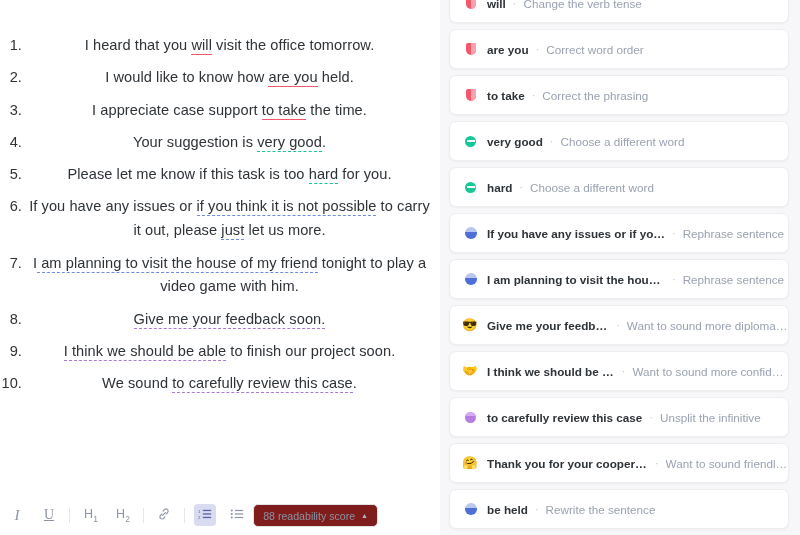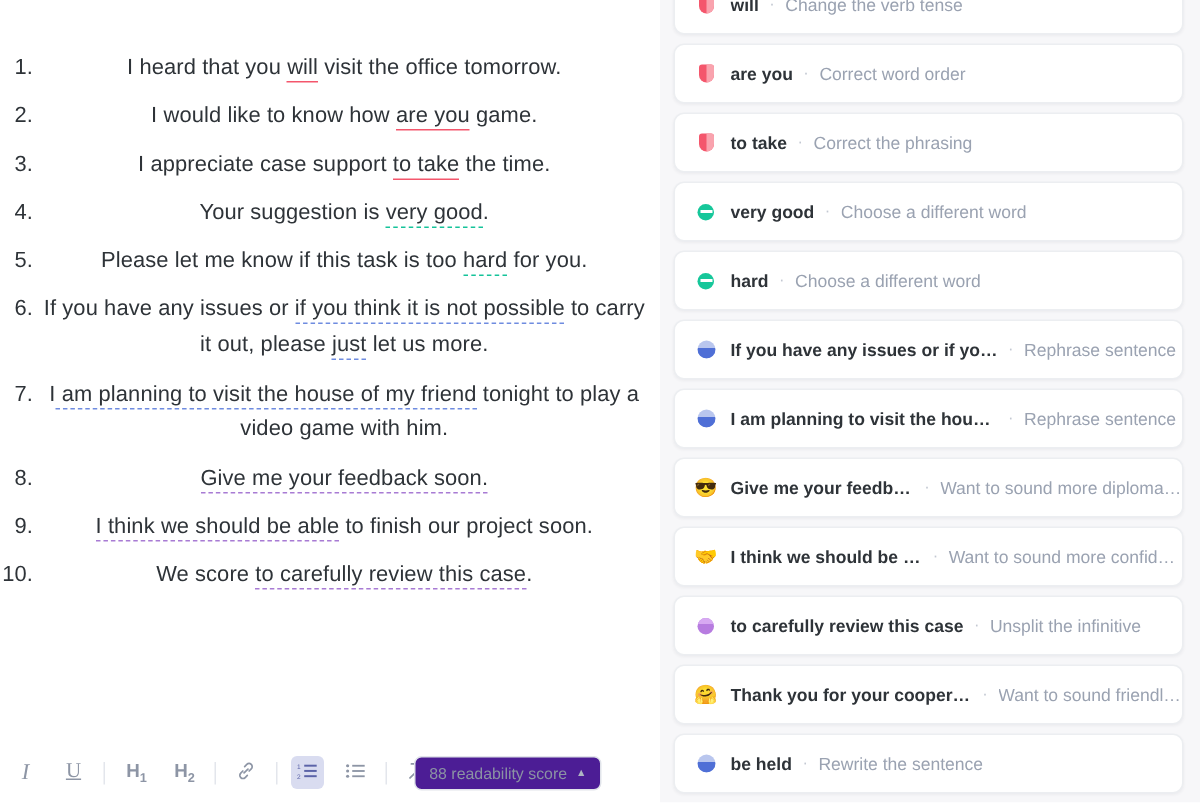--- a/index.html
+++ b/index.html
@@ -110,21 +110,21 @@
     cursor: pointer;
     user-select: none;
   }
   .tb-btn:first-child { margin-left: 6px; }
   .tb-btn.active {
     background: #d9dcf0;
     color: #5b63a8;
   }
   .tb-btn .h-lab {
     font-size: 12.5px;
-    font-weight: 700;
+    font-weight: 400;
     text-align: right;
   }
   .tb-btn .h-lab sub {
     font-size: 8.5px;
   }
   .tb-sep {
     width: 1px;
     height: 15px;
     background: #e3e6ec;
     margin: 0 4px;
@@ -134,30 +134,30 @@
     font-family: "Liberation Serif", serif;
     font-size: 15px;
   }
   .tb-und {
     font-family: "Liberation Serif", serif;
     font-size: 14px;
     text-decoration: underline;
   }
   .readability {
     position: absolute;
-    right: 39px;
+    right: 62px;
     top: 9px;
     height: 21px;
     padding: 0 9px;
     display: flex;
     align-items: center;
     gap: 6px;
     border: 1px solid #e1e4ea;
     border-radius: 5px;
-    background: #4c1d95;
+    background: #7f1d1d;
     font-size: 10.6px;
     color: #8b93a3;
     cursor: pointer;
     white-space: nowrap;
   }
   .readability .caret {
     font-size: 7px;
     color: #aeb5c2;
     line-height: 1;
   }
@@ -306,21 +306,21 @@
 <div id="app">
 
   <div class="editor-pane">
     <ol class="doc-list" id="doc-list">
         <li class="doc-item">
           <span class="num">1.</span>
           <span class="txt"><span>I heard that you </span><span class="u-red">will</span><span> visit the office tomorrow.</span></span>
         </li>
         <li class="doc-item">
           <span class="num">2.</span>
-          <span class="txt"><span>I would like to know how </span><span class="u-red">are you</span><span> game.</span></span>
+          <span class="txt"><span>I would like to know how </span><span class="u-red">are you</span><span> held.</span></span>
         </li>
         <li class="doc-item">
           <span class="num">3.</span>
           <span class="txt"><span>I appreciate case support </span><span class="u-red">to take</span><span> the time.</span></span>
         </li>
         <li class="doc-item">
           <span class="num">4.</span>
           <span class="txt"><span>Your suggestion is </span><span class="u-green">very good</span><span>.</span></span>
         </li>
         <li class="doc-item">
@@ -338,21 +338,21 @@
         <li class="doc-item">
           <span class="num">8.</span>
           <span class="txt"><span class="u-purple">Give me your feedback soon.</span></span>
         </li>
         <li class="doc-item">
           <span class="num">9.</span>
           <span class="txt"><span class="u-purple">I think we should be able</span><span> to finish our project soon.</span></span>
         </li>
         <li class="doc-item">
           <span class="num">10.</span>
-          <span class="txt"><span>We score </span><span class="u-purple">to carefully review this case</span><span>.</span></span>
+          <span class="txt"><span>We sound </span><span class="u-purple">to carefully review this case</span><span>.</span></span>
         </li>
       </ol>
 
     <div class="toolbar">
       <div class="tb-group">
         <div class="tb-btn tb-ital">
             <span>I</span>
           </div>
         <div class="tb-btn tb-und">
             <span>U</span>

